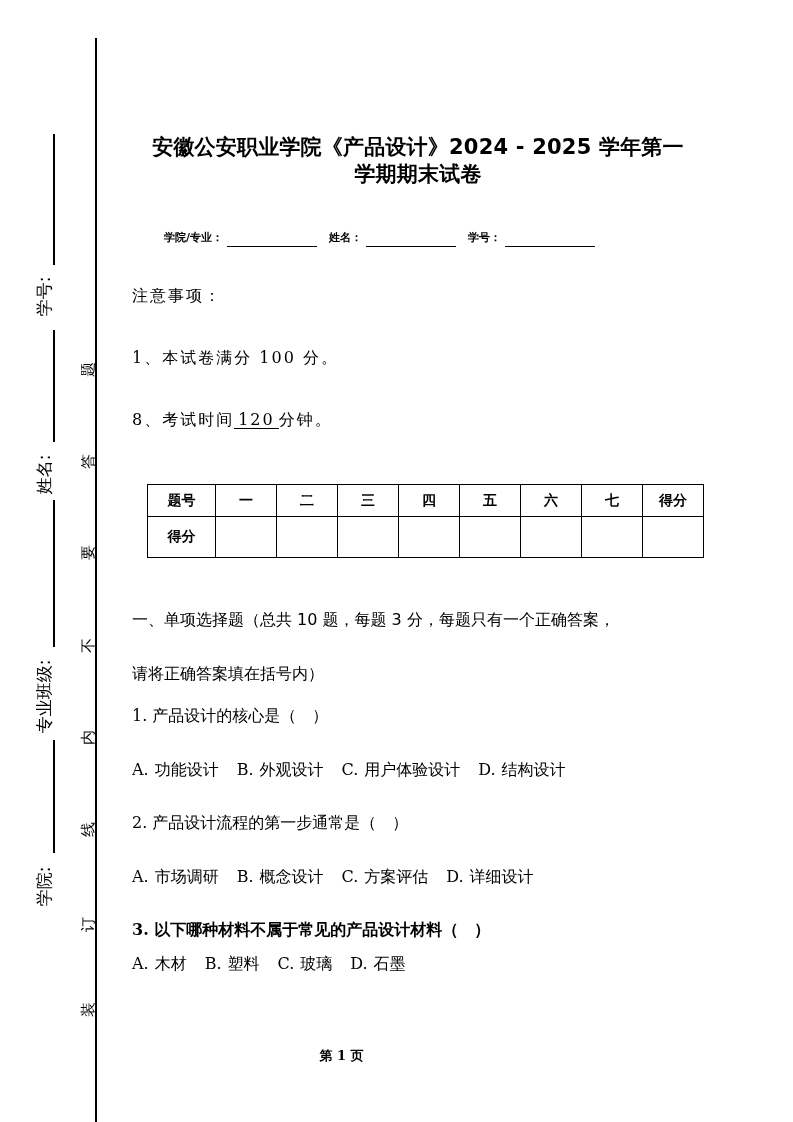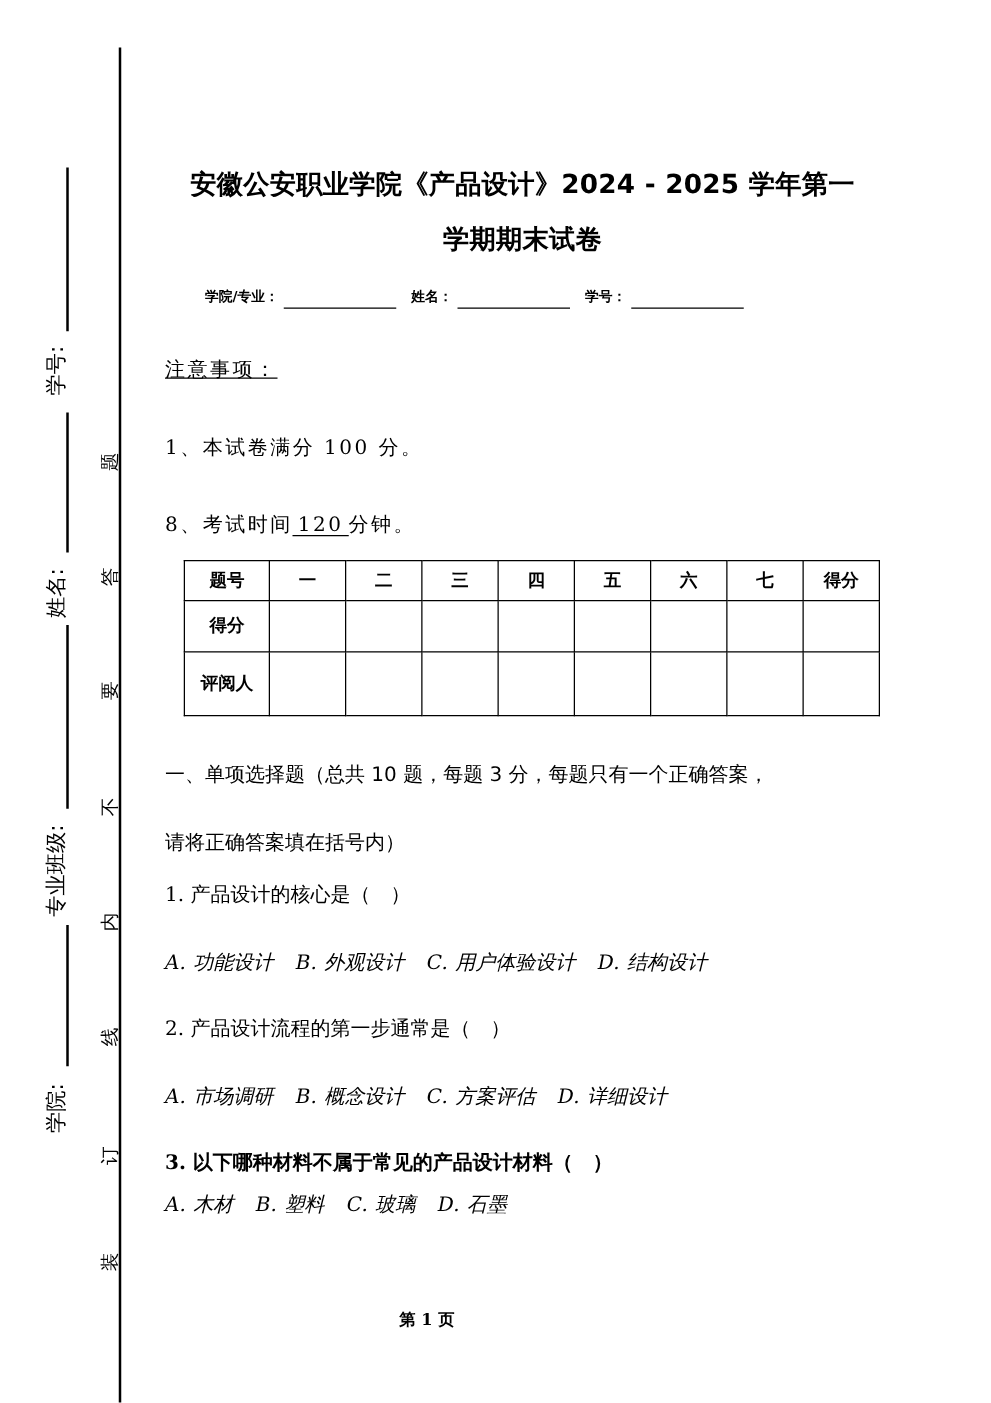--- a/index.html
+++ b/index.html
@@ -8,45 +8,45 @@
   
   .vrule { position: absolute; left: 95px; top: 38px; width: 2px; height: 1084px; background: #000; }
   .field-seg { position: absolute; left: 53px; width: 1.5px; background: #000; }
   .vlabel { position: absolute; left: 30px; width: 30px; display: flex; align-items: center; justify-content: center; }
   .vlabel span { display: inline-block; transform: rotate(-90deg); white-space: nowrap; font-size: 17px; font-family: "DejaVu Sans", sans-serif; }
   .bind-char { position: absolute; left: 77px; width: 22px; text-align: center; font-size: 15px; font-family: "DejaVu Sans", sans-serif; transform: rotate(-90deg); }
 
   
   .title { position: absolute; left: 118px; width: 600px; text-align: center; font-weight: bold; font-size: 21px; font-family: "DejaVu Sans", sans-serif; letter-spacing: 0.2px; }
   .title.l1 { top: 133px; }
-  .title.l2 { top: 177px; font-family: Liberation Mono, monospace; }
+  .title.l2 { top: 160px; font-family: Liberation Mono, monospace; }
   .info-row { position: absolute; top: 230px; left: 164px; font-size: 11px; font-weight: bold; font-family: "DejaVu Sans", sans-serif; display: flex; gap: 0; white-space: nowrap; }
   .info-row .lbl { margin-right: 4px; }
   .info-row .blank { display: inline-block; width: 90px; border-bottom: 1.5px solid #000; height: 16px; margin-right: 12px; }
 
   
   .txt { position: absolute; left: 132px; font-size: 16px; white-space: nowrap; letter-spacing: 2px; font-family: "DejaVu Serif", serif; }
   .underline-val { display: inline-block; border-bottom: 1.5px solid #000; padding: 0 4px; line-height: 17px; }
 
   
-  table.score { position: absolute; left: 147px; top: 448px; border-collapse: collapse; font-family: "DejaVu Sans", sans-serif; }
+  table.score { position: absolute; left: 147px; top: 484px; border-collapse: collapse; font-family: "DejaVu Sans", sans-serif; }
   table.score td { border: 1.2px solid #000; text-align: center; font-size: 14px; padding: 0; }
   table.score tr.r0 td { height: 31px; }
   table.score tr.r1 td { height: 40px; }
   table.score tr.r2 td { height: 50px; }
   table.score td.head { width: 67px; font-weight: bold; }
   table.score td.col { width: 60px; }
   table.score td.total { width: 60px; font-weight: bold; }
   table.score tr.r0 td.col { font-weight: bold; }
 
   
   .q { position: absolute; left: 132px; font-size: 16px; white-space: nowrap; font-family: "DejaVu Sans", sans-serif; }
   .q .num { font-family: "DejaVu Serif", serif; }
   .opts { position: absolute; left: 132px; font-size: 16px; white-space: nowrap; font-family: "DejaVu Sans", sans-serif; display: flex; }
-  .opt { margin-right: 18px; font-style: italic; }
+  .opt { margin-right: 18px; }
   .opt .letter { font-family: "DejaVu Serif", serif; margin-right: 6px; }
 
   .footer { position: absolute; top: 1047px; left: 0; width: 683px; text-align: center; font-size: 13px; font-weight: bold; font-family: "DejaVu Serif", serif; }
 </style>
 </head>
 <body>
 
 <div class="vrule"></div>
 
 <div class="field-seg" style="top:134px;height:131px;"></div>
@@ -80,52 +80,41 @@
 
 <div class="info-row">
   <span class="lbl">学院/专业：</span>
   <span class="blank"></span>
   <span class="lbl">姓名：</span>
   <span class="blank"></span>
   <span class="lbl">学号：</span>
   <span class="blank"></span>
 </div>
 
-<div class="txt" style="top:286px;text-decoration:underline;">注意事项：</div>
+<div class="txt" style="top:286px;">注意事项：</div>
 <div class="txt" style="top:348px;">1、本试卷满分 100 分。</div>
 <div class="txt" style="top:410px;">
   <span>8、考试时间</span><span class="underline-val"> 120 </span><span>分钟。</span>
 </div>
 
 <table class="score">
   <tbody>
       <tr class="r0">
     <td class="head">题号</td>
     <td class="col">一</td>
     <td class="col">二</td>
     <td class="col">三</td>
     <td class="col">四</td>
     <td class="col">五</td>
     <td class="col">六</td>
     <td class="col">七</td>
     <td class="total">得分</td>
   </tr>
   <tr class="r1">
     <td class="head">得分</td>
-    <td class="col"></td>
-    <td class="col"></td>
-    <td class="col"></td>
-    <td class="col"></td>
-    <td class="col"></td>
-    <td class="col"></td>
-    <td class="col"></td>
-    <td class="total"></td>
-  </tr>
-  <tr class="r2">
-    <td class="head">评阅人</td>
     <td class="col"></td>
     <td class="col"></td>
     <td class="col"></td>
     <td class="col"></td>
     <td class="col"></td>
     <td class="col"></td>
     <td class="col"></td>
     <td class="total"></td>
   </tr>
 </tbody>

